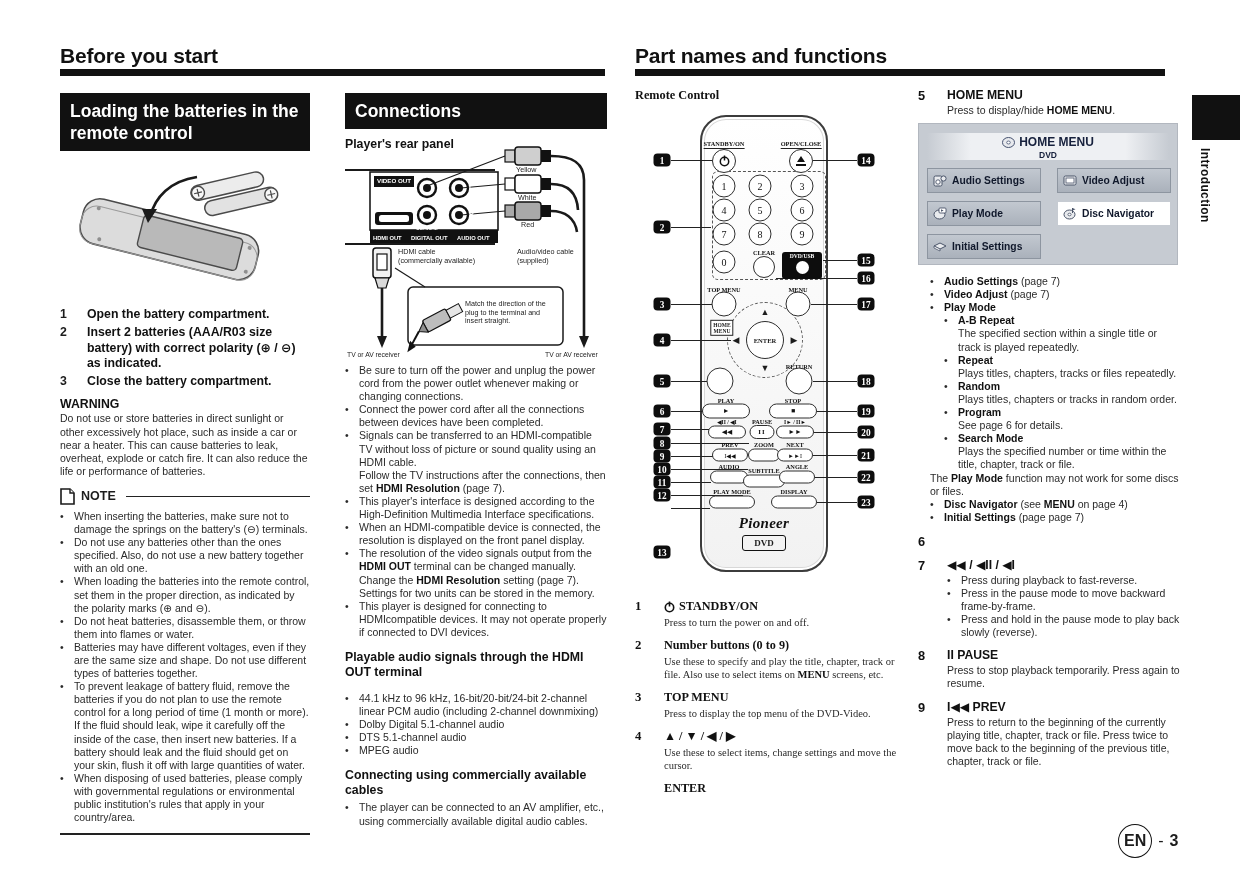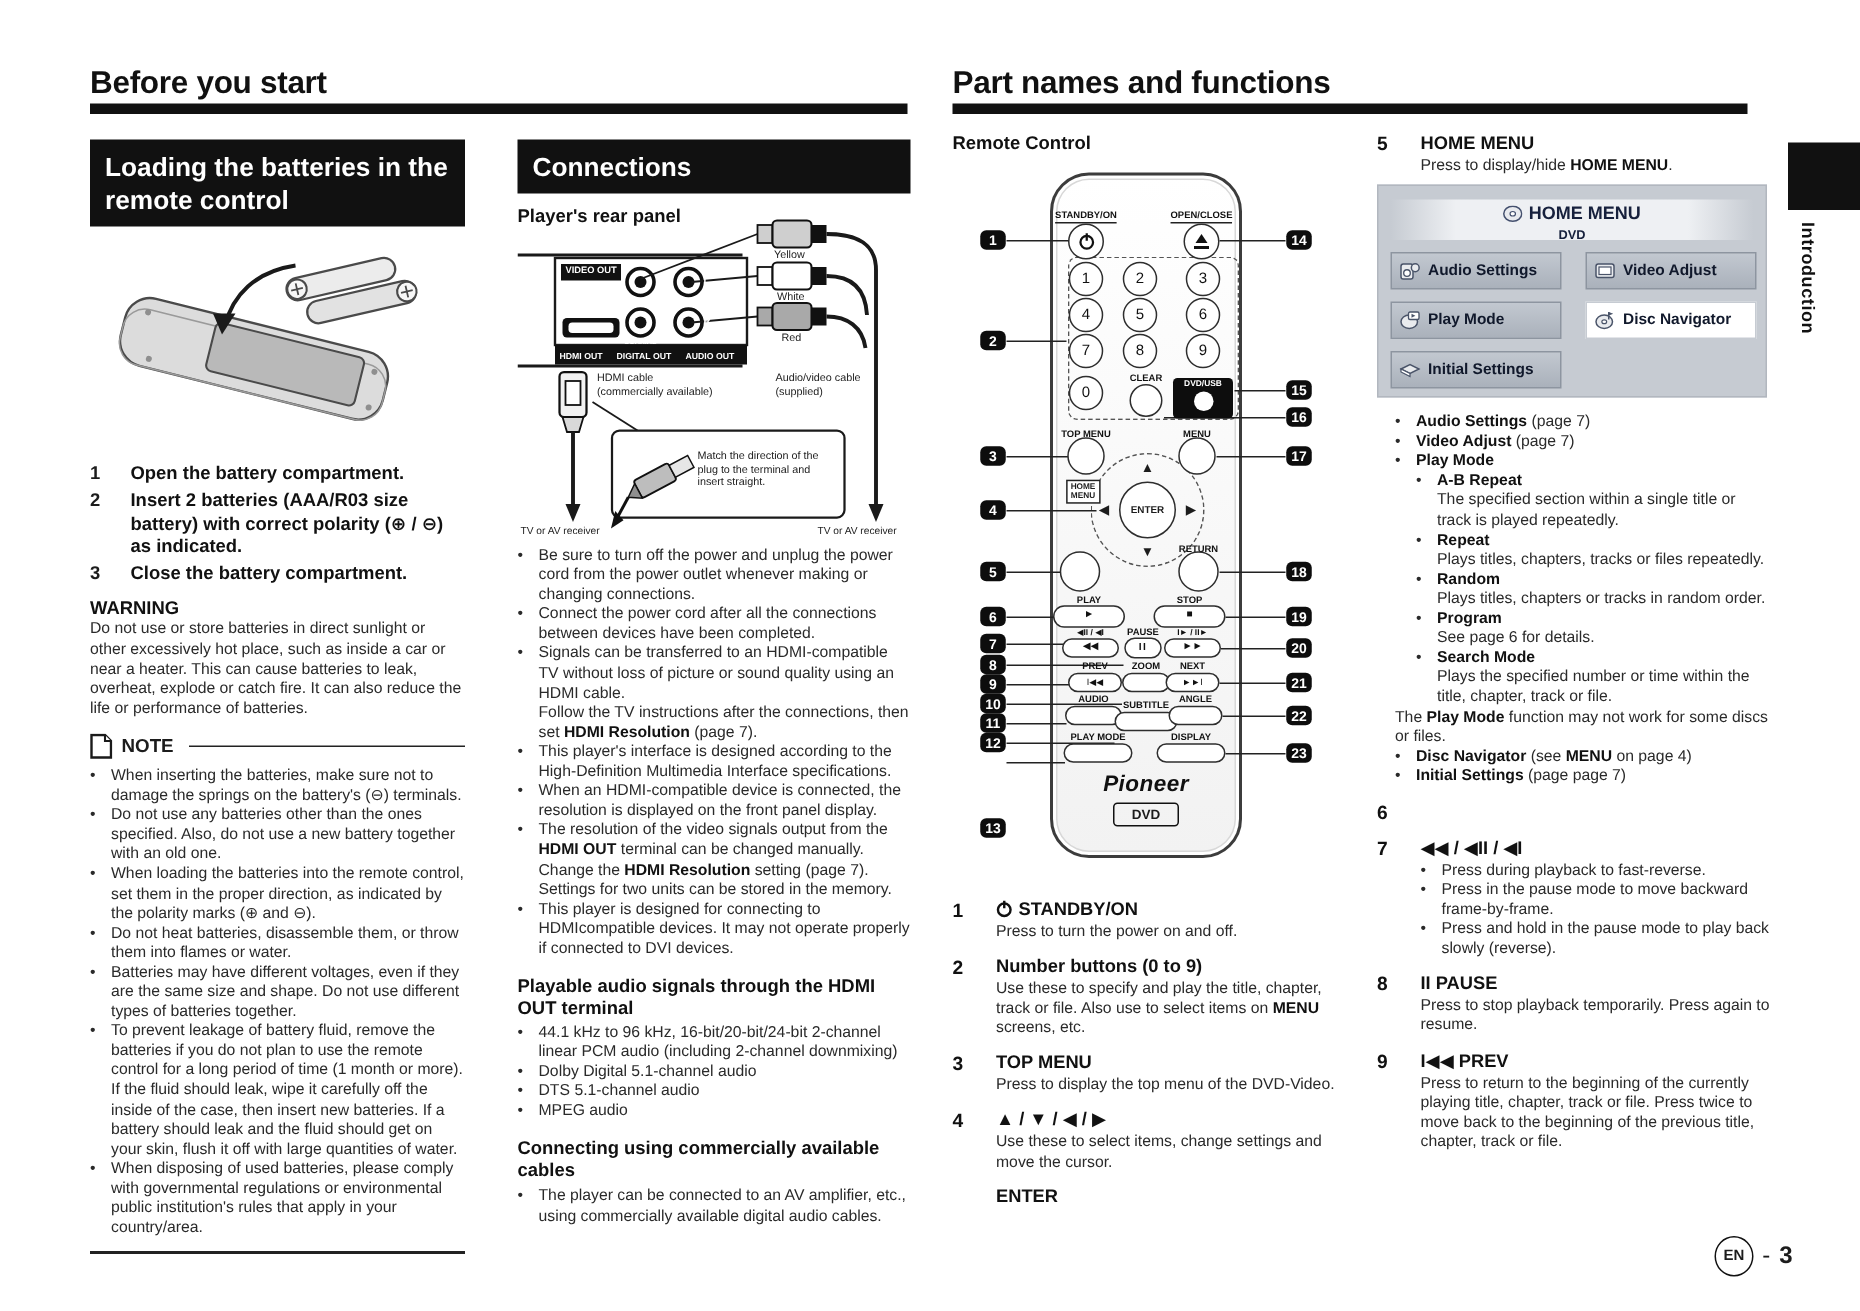--- a/index.html
+++ b/index.html
@@ -57,21 +57,21 @@
   .hm-title{font-size:12px;font-weight:bold;color:#16203c;display:inline-flex;align-items:center;gap:4px;margin-top:2px;}
   .hm-sub{font-size:8.5px;font-weight:bold;color:#16203c;margin-top:-2px;}
   .hm-btn{position:absolute;width:114px;height:25px;display:flex;align-items:center;gap:5px;padding-left:5px;box-sizing:border-box;
           background:linear-gradient(180deg,#c2c8d0,#aab1bb);border:1px solid #8d95a0;}
   .hm-btn.white{background:#fff;border:1px solid #c6cbd2;}
   .hm-btn span{font-size:10.3px;font-weight:bold;color:#10182b;}
   
   .dlabel{position:absolute;font-size:7.2px;color:#222;line-height:8.6px;}
   .dlabel.w{color:#fff;font-weight:bold;}
   .footer{position:absolute;left:1118px;top:824px;display:flex;align-items:center;gap:6px;}
-  .en-oval{border:1.5px solid #111;border-radius:50%;padding:7px 5px;font-size:10px;font-weight:bold;margin-left:25px;}
+  .en-oval{border:1.5px solid #111;border-radius:50%;padding:7px 5px;font-size:16px;font-weight:bold;}
   .pg-num{font-size:16px;font-weight:bold;}
   .side-tab-box{position:absolute;left:1192px;top:95px;width:48px;height:45px;background:#111;}
   .side-tab-txt{position:absolute;left:1198px;top:148px;writing-mode:vertical-rl;font-size:12px;font-weight:bold;color:#111;letter-spacing:0.4px;}
 </style>
 </head>
 <body>
 
 <div class="page">
 
   <div class="abs sec-title" style="left:60px;top:44px;">Before you start</div>
@@ -283,21 +283,21 @@
       </div>
     <div class="b-row">
         <span class="b-dot">•</span>
       <span class="b-body"><span>The resolution of the video signals output from the </span><b>HDMI OUT</b><span> terminal can be changed manually. Change the </span><b>HDMI Resolution</b><span> setting (page 7). Settings for two units can be stored in the memory.</span></span>
       </div>
     <div class="b-row">
         <span class="b-dot">•</span>
         <span class="b-body">This player is designed for connecting to HDMIcompatible devices. It may not operate properly if connected to DVI devices.</span>
       </div>
 
-    <div class="bold-sub" style="margin-top:11px;margin-bottom:2px;">Playable audio signals through the HDMI OUT terminal</div>
+    <div class="bold-sub" style="margin-top:11px;margin-bottom:12px;">Playable audio signals through the HDMI OUT terminal</div>
     <div class="b-row">
         <span class="b-dot">•</span>
         <span class="b-body">44.1 kHz to 96 kHz, 16-bit/20-bit/24-bit 2-channel linear PCM audio (including 2-channel downmixing)</span>
       </div>
     <div class="b-row">
         <span class="b-dot">•</span>
         <span class="b-body">Dolby Digital 5.1-channel audio</span>
       </div>
     <div class="b-row">
         <span class="b-dot">•</span>
@@ -308,21 +308,21 @@
         <span class="b-body">MPEG audio</span>
       </div>
 
     <div class="bold-sub" style="margin-top:11px;margin-bottom:3px;">Connecting using commercially available cables</div>
     <div class="b-row">
         <span class="b-dot">•</span>
         <span class="b-body">The player can be connected to an AV amplifier, etc., using commercially available digital audio cables.</span>
       </div>
   </div>
 
-  <div class="abs" style="left:635px;top:88px;width:265px;">
+  <div class="abs" style="left:635px;top:88px;width:265px;font-family:Liberation Serif, serif;">
     <div class="bold-sub">Remote Control</div>
 
     <div class="rc-wrap">
       <div class="rc-body"></div>
 
       <div class="rc-lbl ul" style="left:89px;top:42px;">STANDBY/ON</div>
       <div class="rc-circle" style="left:89px;top:54px;width:22px;height:22px;">
         <svg width="11" height="12" viewBox="0 0 11 12">
             <circle cx="5.5" cy="6.5" r="4.2" fill="none" stroke="#111" stroke-width="1.5"></circle>
             <line x1="5.5" y1="0.5" x2="5.5" y2="5.5" stroke="#111" stroke-width="1.5"></line>

